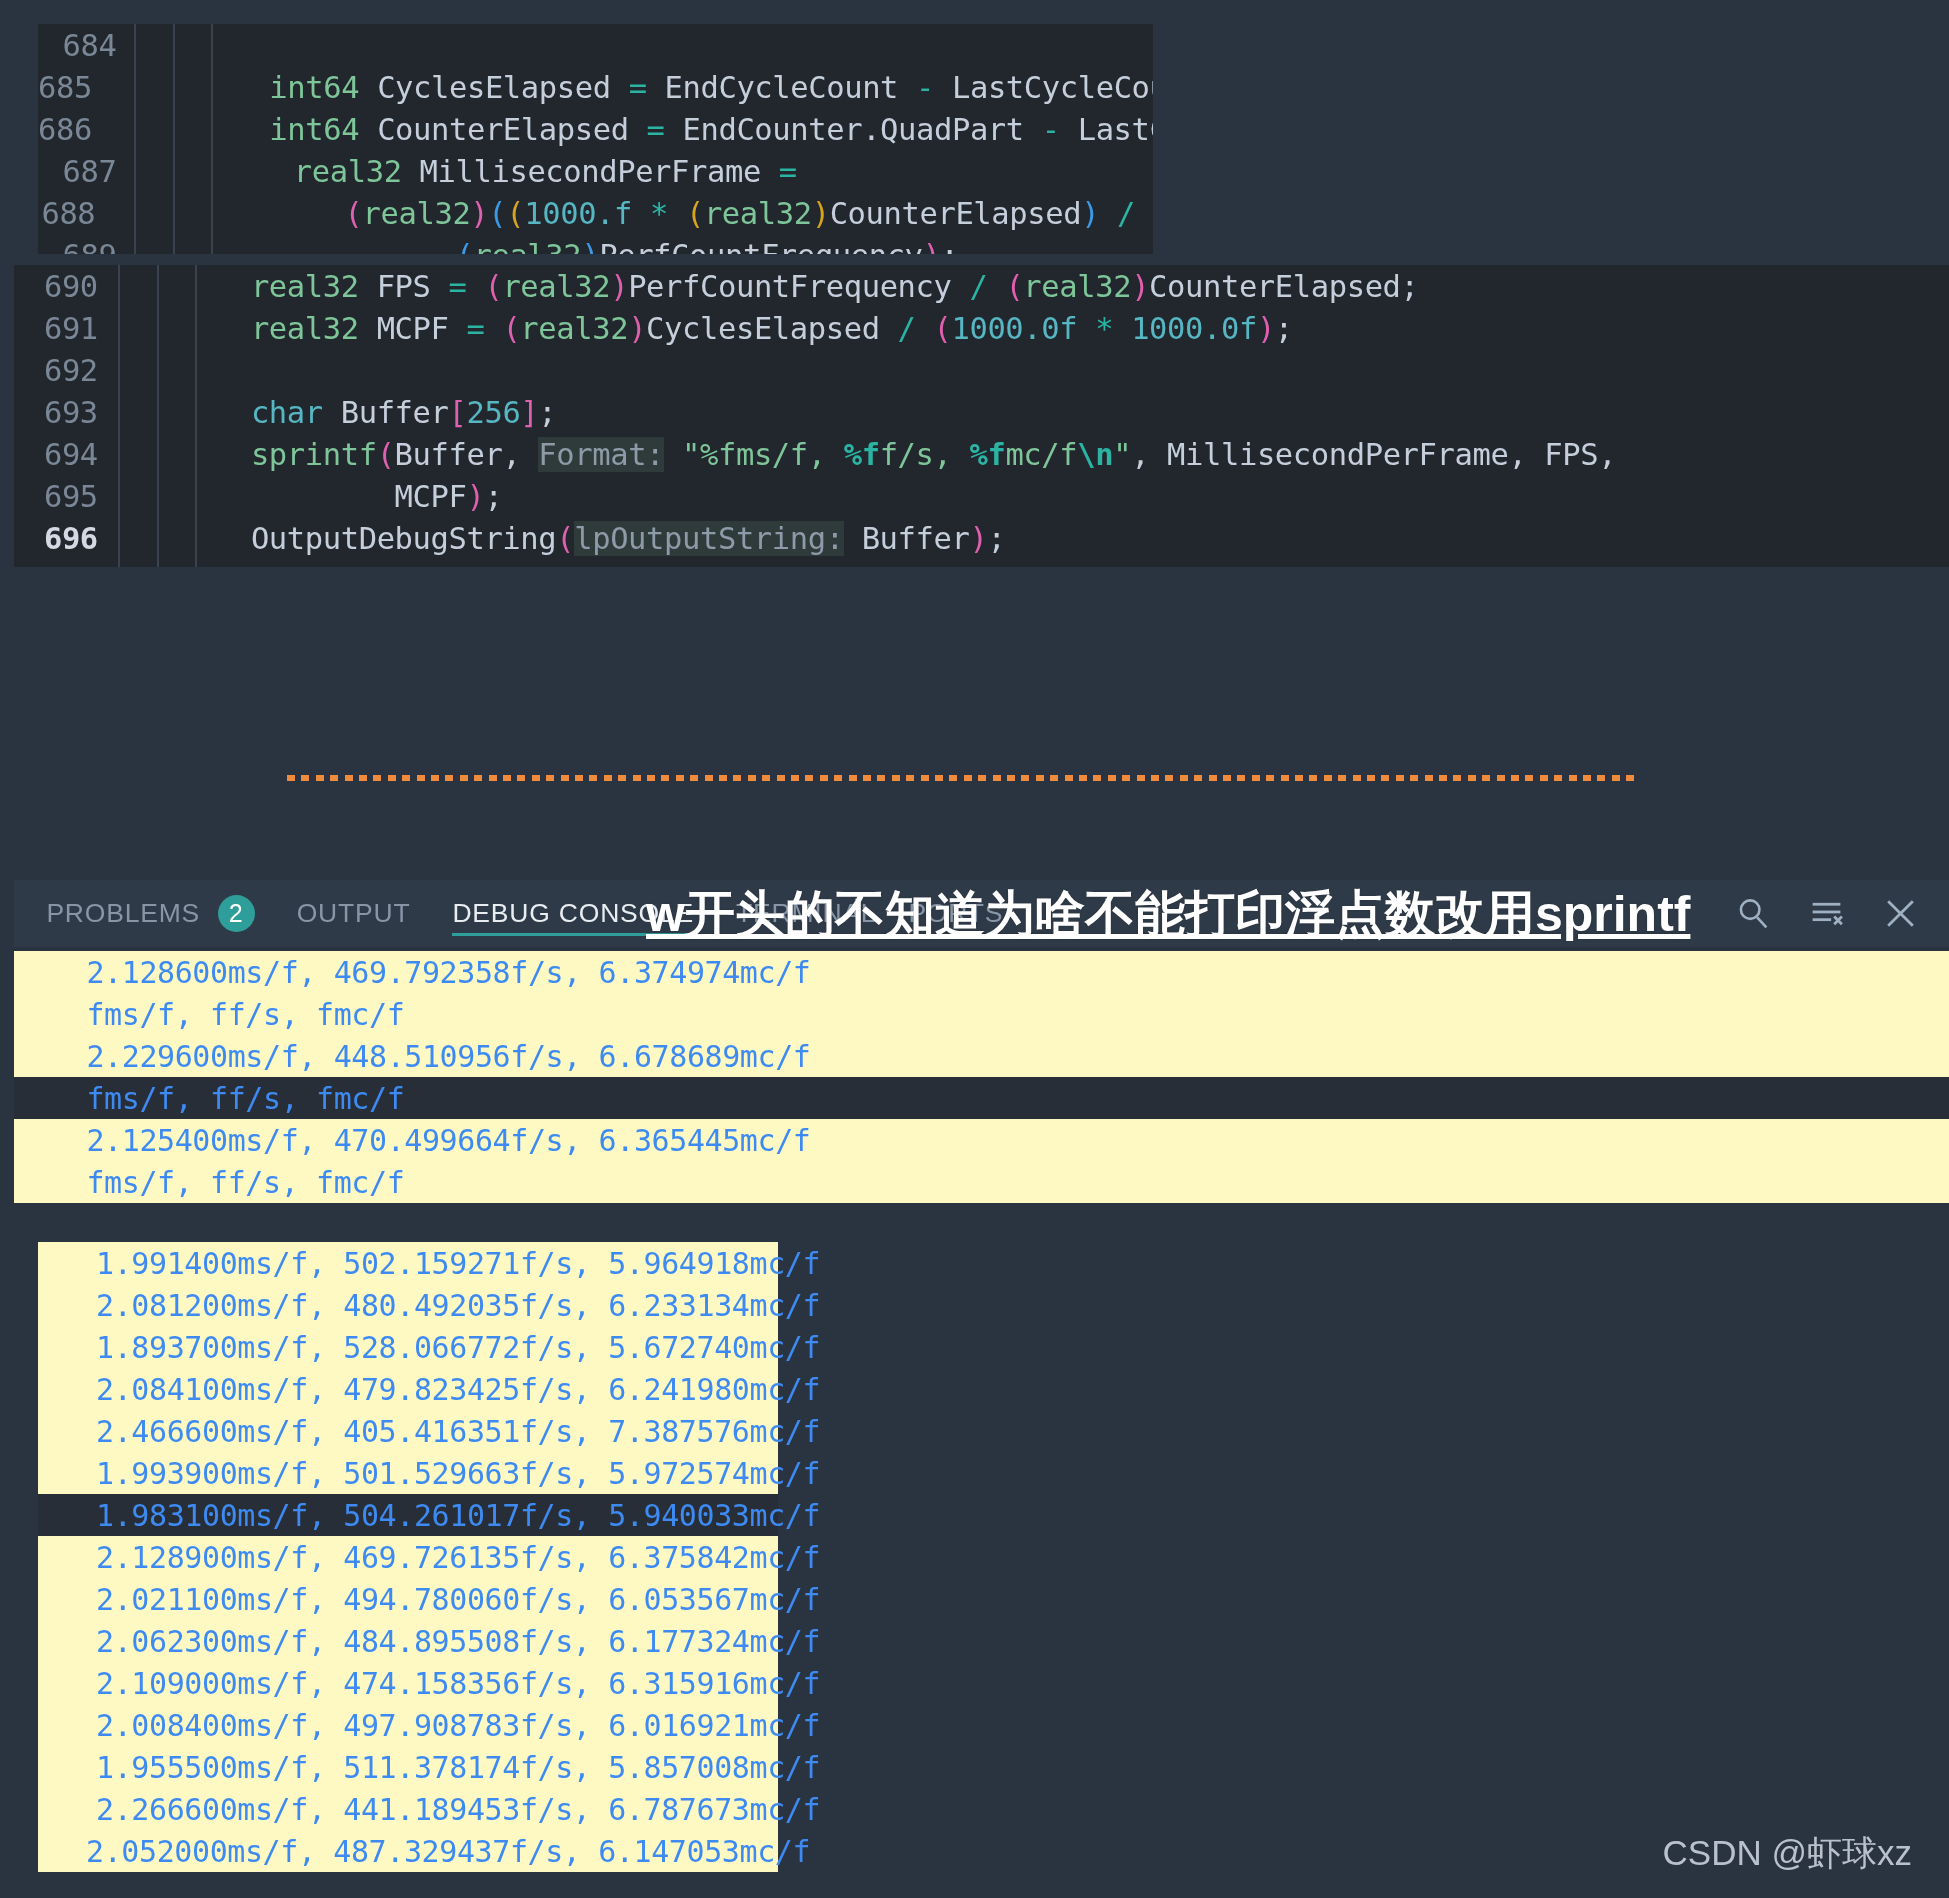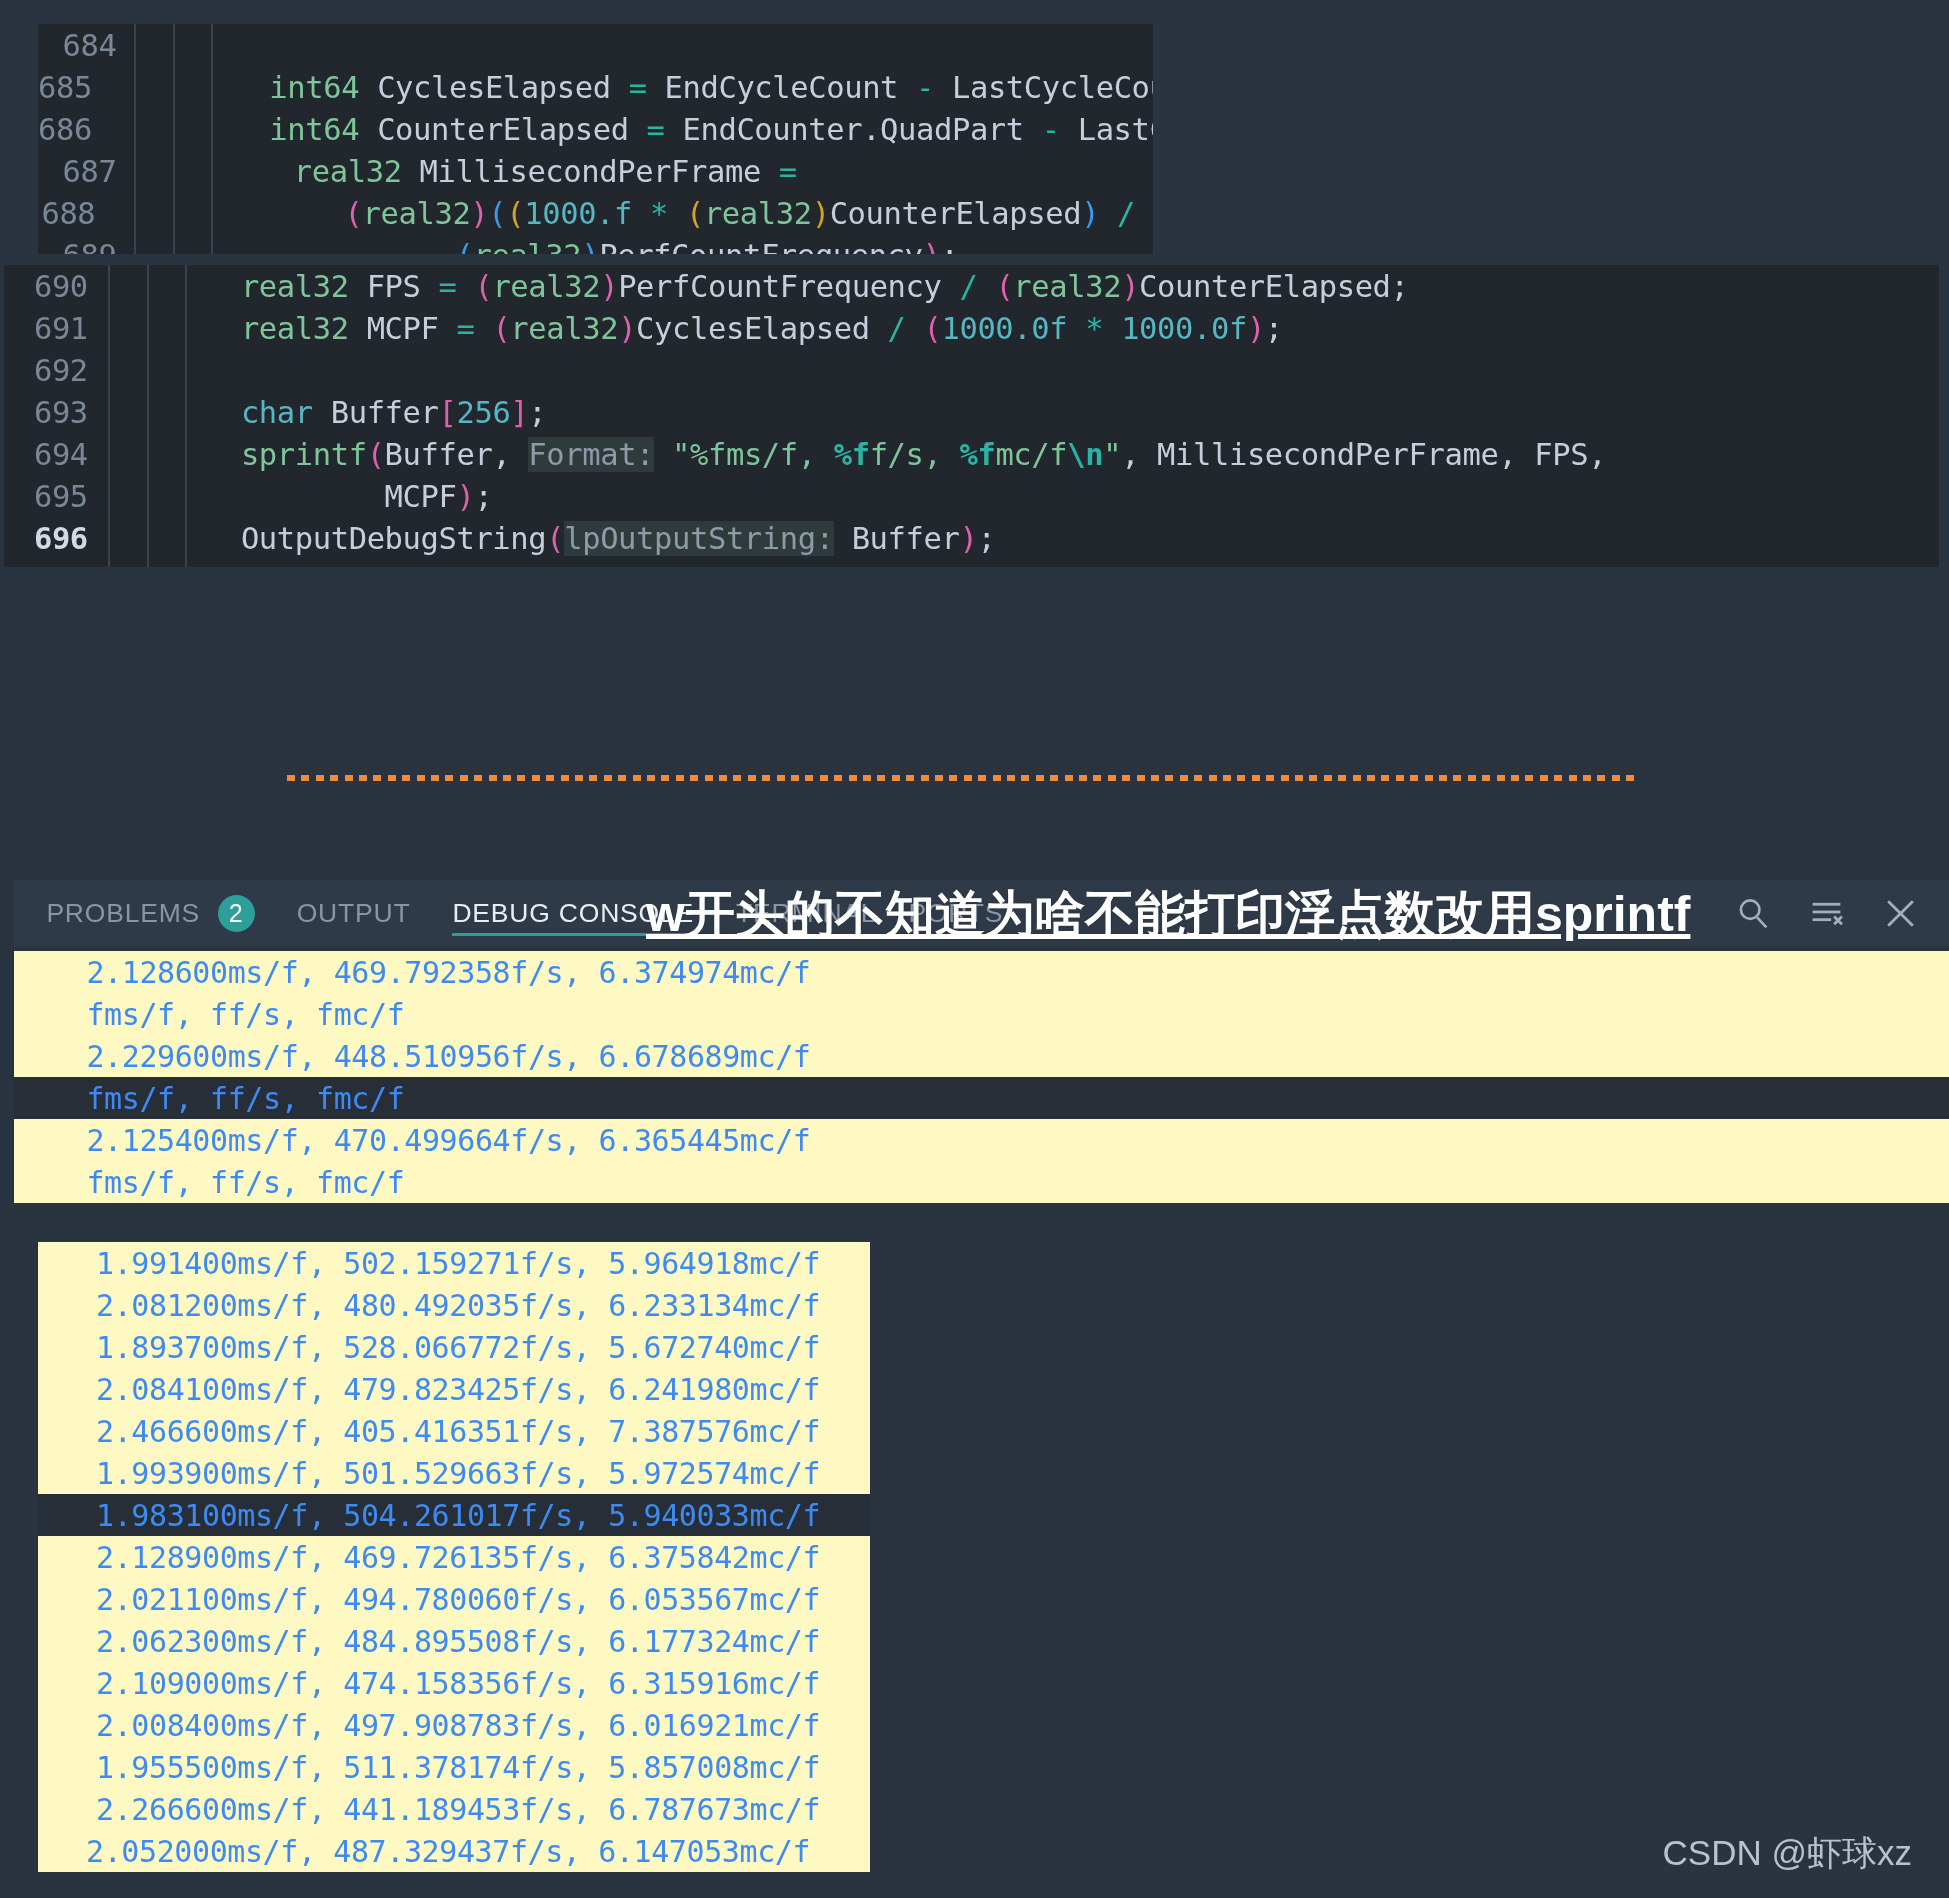--- a/index.html
+++ b/index.html
@@ -138,21 +138,21 @@
     <div id="editor-top-lines" style="position:relative;">
         <div class="code-line"><span class="ln" style="display: inline-block; width: 88px; text-align: right; padding-right: 9.6px;">684</span></div>
         <div class="code-line"><span class="ln" style="display: inline-block; width: 88px; text-align: right; padding-right: 9.6px;">685</span><span style="padding-left: 96px;"><span class="id">    </span><span class="kw">int64</span><span class="id"> CyclesElapsed </span><span class="op">=</span><span class="id"> EndCycleCount </span><span class="op">-</span><span class="id"> LastCycleCount;</span></span></div>
         <div class="code-line"><span class="ln" style="display: inline-block; width: 88px; text-align: right; padding-right: 9.6px;">686</span><span style="padding-left: 96px;"><span class="id">    </span><span class="kw">int64</span><span class="id"> CounterElapsed </span><span class="op">=</span><span class="id"> EndCounter.QuadPart </span><span class="op">-</span><span class="id"> LastCounter.QuadPart;</span></span></div>
         <div class="code-line"><span class="ln" style="display: inline-block; width: 88px; text-align: right; padding-right: 9.6px;">687</span><span style="padding-left: 96px;"><span class="id">    </span><span class="kw">real32</span><span class="id"> MillisecondPerFrame </span><span class="op">=</span></span></div>
         <div class="code-line"><span class="ln" style="display: inline-block; width: 88px; text-align: right; padding-right: 9.6px;">688</span><span style="padding-left: 96px;"><span class="id">        </span><span class="paren-p">(</span><span class="fn">real32</span><span class="paren-p">)</span><span class="paren-b">(</span><span class="paren-y">(</span><span class="num">1000.f</span><span class="op"> * </span><span class="paren-y">(</span><span class="fn">real32</span><span class="paren-y">)</span><span class="id">CounterElapsed</span><span class="paren-b">)</span><span class="op"> / </span></span></div>
         <div class="code-line"><span class="ln" style="display: inline-block; width: 88px; text-align: right; padding-right: 9.6px;">689</span><span style="padding-left: 96px;"><span class="id">             </span><span class="paren-b">(</span><span class="fn">real32</span><span class="paren-b">)</span><span class="id">PerfCountFrequency</span><span class="paren-p">)</span><span class="id">;</span></span></div>
       </div>
   </div>
 
-  <div class="code-block" id="editor-bottom" style="left:4px; top:265px; width:1935px; height:302px;">
+  <div class="code-block" id="editor-bottom" style="left:14px; top:265px; width:1935px; height:302px;">
     <div class="vguide" style="left:104px; top:0; height:302px;"></div>
     <div class="vguide" style="left:143px; top:0; height:302px;"></div>
     <div class="vguide" style="left:181px; top:0; height:302px;"></div>
     <div id="editor-bottom-lines" style="position:relative;">
         <div class="code-line"><span class="ln" style="display: inline-block; width: 95px; text-align: right; padding-right: 11.2px;">690</span><span style="padding-left: 88px;"><span class="id">   </span><span class="kw">real32</span><span class="id"> FPS </span><span class="op">=</span><span class="id"> </span><span class="paren-p">(</span><span class="fn">real32</span><span class="paren-p">)</span><span class="id">PerfCountFrequency</span><span class="op"> / </span><span class="paren-p">(</span><span class="fn">real32</span><span class="paren-p">)</span><span class="id">CounterElapsed;</span></span></div>
         <div class="code-line"><span class="ln" style="display: inline-block; width: 95px; text-align: right; padding-right: 11.2px;">691</span><span style="padding-left: 88px;"><span class="id">   </span><span class="kw">real32</span><span class="id"> MCPF </span><span class="op">=</span><span class="id"> </span><span class="paren-p">(</span><span class="fn">real32</span><span class="paren-p">)</span><span class="id">CyclesElapsed</span><span class="op"> / </span><span class="paren-p">(</span><span class="num">1000.0f</span><span class="op"> * </span><span class="num">1000.0f</span><span class="paren-p">)</span><span class="id">;</span></span></div>
         <div class="code-line"><span class="ln" style="display: inline-block; width: 95px; text-align: right; padding-right: 11.2px;">692</span><span style="padding-left: 88px;"></span></div>
         <div class="code-line"><span class="ln" style="display: inline-block; width: 95px; text-align: right; padding-right: 11.2px;">693</span><span style="padding-left: 88px;"><span class="id">   </span><span class="type2">char</span><span class="id"> Buffer</span><span class="paren-p">[</span><span class="num">256</span><span class="paren-p">]</span><span class="id">;</span></span></div>
         <div class="code-line"><span class="ln" style="display: inline-block; width: 95px; text-align: right; padding-right: 11.2px;">694</span><span style="padding-left: 88px;"><span class="id">   </span><span class="fn">sprintf</span><span class="paren-p">(</span><span class="id">Buffer, </span><span class="param">Format:</span><span class="id"> </span><span class="str">"%f</span><span class="str">ms/f, </span><span class="str-esc">%f</span><span class="str">f/s, </span><span class="str-esc">%f</span><span class="str">mc/f</span><span class="str-esc">\n</span><span class="str">"</span><span class="id">, MillisecondPerFrame, FPS,</span></span></div>
         <div class="code-line"><span class="ln" style="display: inline-block; width: 95px; text-align: right; padding-right: 11.2px;">695</span><span style="padding-left: 88px;"><span class="id">           </span><span class="id">MCPF</span><span class="paren-p">)</span><span class="id">;</span></span></div>
@@ -209,21 +209,21 @@
 
   <div class="console-block" id="console-upper" style="left:14.4px; top:951px; width:1935px;">
       <div class="out-line alt" style="padding-left: 72px;">2.128600ms/f, 469.792358f/s, 6.374974mc/f</div>
       <div class="out-line alt" style="padding-left: 72px;">fms/f, ff/s, fmc/f</div>
       <div class="out-line alt" style="padding-left: 72px;">2.229600ms/f, 448.510956f/s, 6.678689mc/f</div>
       <div class="out-line dark" style="padding-left: 72px;">fms/f, ff/s, fmc/f</div>
       <div class="out-line alt" style="padding-left: 72px;">2.125400ms/f, 470.499664f/s, 6.365445mc/f</div>
       <div class="out-line alt" style="padding-left: 72px;">fms/f, ff/s, fmc/f</div>
     </div>
 
-  <div class="console-block" id="console-lower" style="left:38px; top:1242px; width:832px;">
+  <div class="console-block" id="console-lower" style="left:38px; top:1242px; width:740px;">
       <div class="out-line alt" style="padding-left: 58px;">1.991400ms/f, 502.159271f/s, 5.964918mc/f</div>
       <div class="out-line alt" style="padding-left: 58px;">2.081200ms/f, 480.492035f/s, 6.233134mc/f</div>
       <div class="out-line alt" style="padding-left: 58px;">1.893700ms/f, 528.066772f/s, 5.672740mc/f</div>
       <div class="out-line alt" style="padding-left: 58px;">2.084100ms/f, 479.823425f/s, 6.241980mc/f</div>
       <div class="out-line alt" style="padding-left: 58px;">2.466600ms/f, 405.416351f/s, 7.387576mc/f</div>
       <div class="out-line alt" style="padding-left: 58px;">1.993900ms/f, 501.529663f/s, 5.972574mc/f</div>
       <div class="out-line dark" style="padding-left: 58px;">1.983100ms/f, 504.261017f/s, 5.940033mc/f</div>
       <div class="out-line alt" style="padding-left: 58px;">2.128900ms/f, 469.726135f/s, 6.375842mc/f</div>
       <div class="out-line alt" style="padding-left: 58px;">2.021100ms/f, 494.780060f/s, 6.053567mc/f</div>
       <div class="out-line alt" style="padding-left: 58px;">2.062300ms/f, 484.895508f/s, 6.177324mc/f</div>

